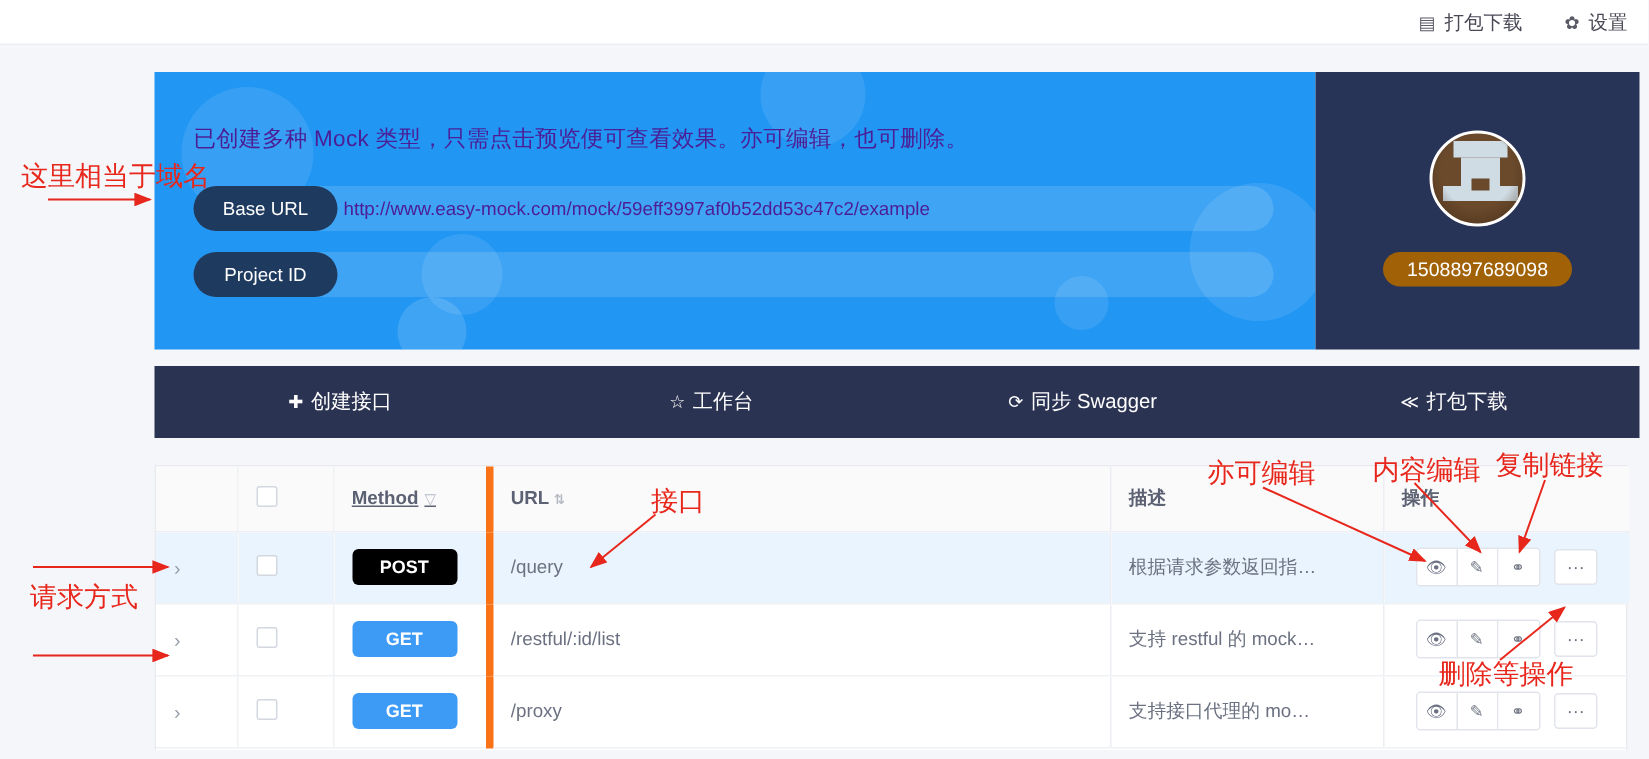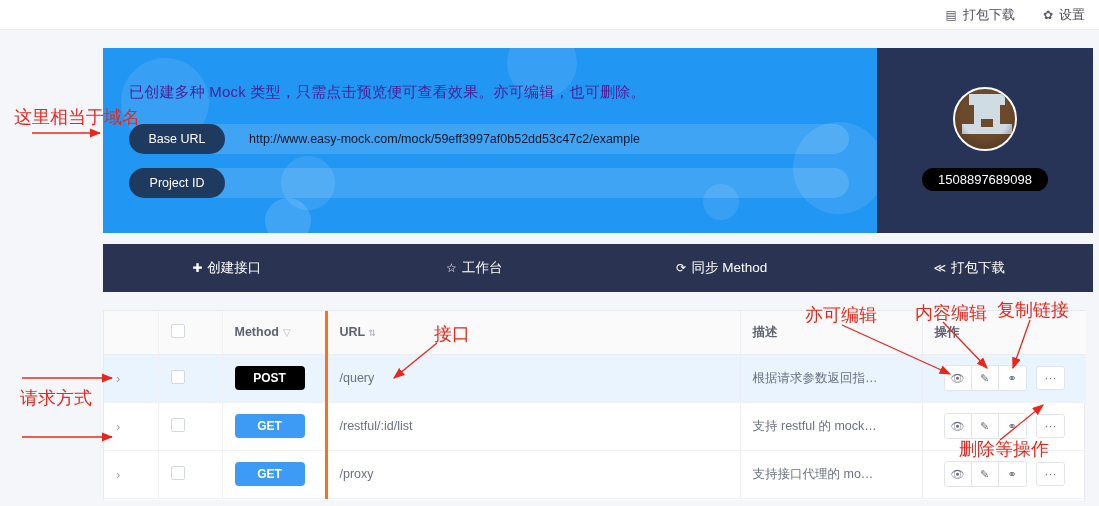--- a/index.html
+++ b/index.html
@@ -82,22 +82,22 @@
   #kv-projid  { top: 120px; }
   .kv-label {
     width: 96px; height: 30px; flex: 0 0 auto;
     background: #1f3a5f;
     border-radius: 15px;
     color: #ffffff; font-size: 12.5px;
     display: flex; align-items: center; justify-content: center;
   }
   .kv-value {
     flex: 1 1 auto; min-width: 0;
-    padding-left: 24px;
-    color: #0f172a; font-size: 12.5px;
+    padding-left: 4px;
+    color: #4c1d95; font-size: 12.5px;
     white-space: nowrap; overflow: hidden; text-overflow: ellipsis;
   }
 
   #user-card {
     position: relative;
     width: 216px; height: 185px;
     background: #283457;
     flex: 0 0 auto;
     overflow: hidden;
   }
@@ -111,21 +111,21 @@
   .av-p { position: absolute; background: #cfdce4; }
   #av1 { left: 14px; top: 5px;  width: 36px; height: 11px; }
   #av2 { left: 19px; top: 16px; width: 26px; height: 19px; }
   #av3 { left: 7px;  top: 35px; width: 50px; height: 10px; }
   #av4 { left: 26px; top: 30px; width: 12px; height: 8px; background:#6b4a2c; }
   #av-dark { position:absolute; left:0; top:0; width:100%; height:100%;
              background: radial-gradient(circle at 50% 42%, rgba(0,0,0,0) 52%, rgba(60,38,18,.35) 75%); }
 
   #username-pill {
     position: absolute; left: 50%; top: 120px; transform: translateX(-50%);
-    background: #000000;
+    background: #a16207;
     border-radius: 13px;
     padding: 4px 16px;
     color: #ffffff; font-size: 13px;
     white-space: nowrap;
   }
 
   
   #action-bar {
     position: absolute; left: 103px; top: 214px;
     width: 990px; height: 48px;
@@ -173,21 +173,21 @@
   .col-expand { width: 54px; }
   .col-check  { width: 64px; }
   .col-method { width: 104px; }
   .col-url    { width: 414px; }
   .col-desc   { width: 182px; }
   .col-op     { width: 164px; }
   th.col-op, td.col-op { text-align: center; border-left: 1px solid #eceef3; }
   th.col-desc, td.col-desc { border-left: 1px solid #eceef3; }
   th.col-expand, td.col-expand { border-right: 1px solid #f0f1f5; }
   th.col-check, td.col-check { border-right: 1px solid #f0f1f5; }
-  th.col-method, td.col-method { border-right: 3px solid #f97316; }
+  th.col-method, td.col-method { border-right: 5px solid #f97316; text-decoration: underline; }
 
   .chev { color: #9aa0ad; font-size: 13px; }
   .cbox {
     width: 14px; height: 14px; border: 1px solid #d3d8e0;
     border-radius: 2px; background: #fff; display: inline-block;
     cursor: pointer;
   }
   .method-pill {
     display: inline-block; width: 70px; text-align: center;
     padding: 5px 0; border-radius: 4px;
@@ -290,21 +290,21 @@
     <div class="action-item">
       <span class="act-ico">✚</span>
       <span>创建接口</span>
     </div>
     <div class="action-item">
       <span class="act-ico">☆</span>
       <span>工作台</span>
     </div>
     <div class="action-item">
       <span class="act-ico">⟳</span>
-      <span>同步 Method</span>
+      <span>同步 Swagger</span>
     </div>
     <div class="action-item">
       <span class="act-ico">≪</span>
       <span>打包下载</span>
     </div>
   </div>
 
   <div id="table-card">
     <table class="api-table">
       <thead>

